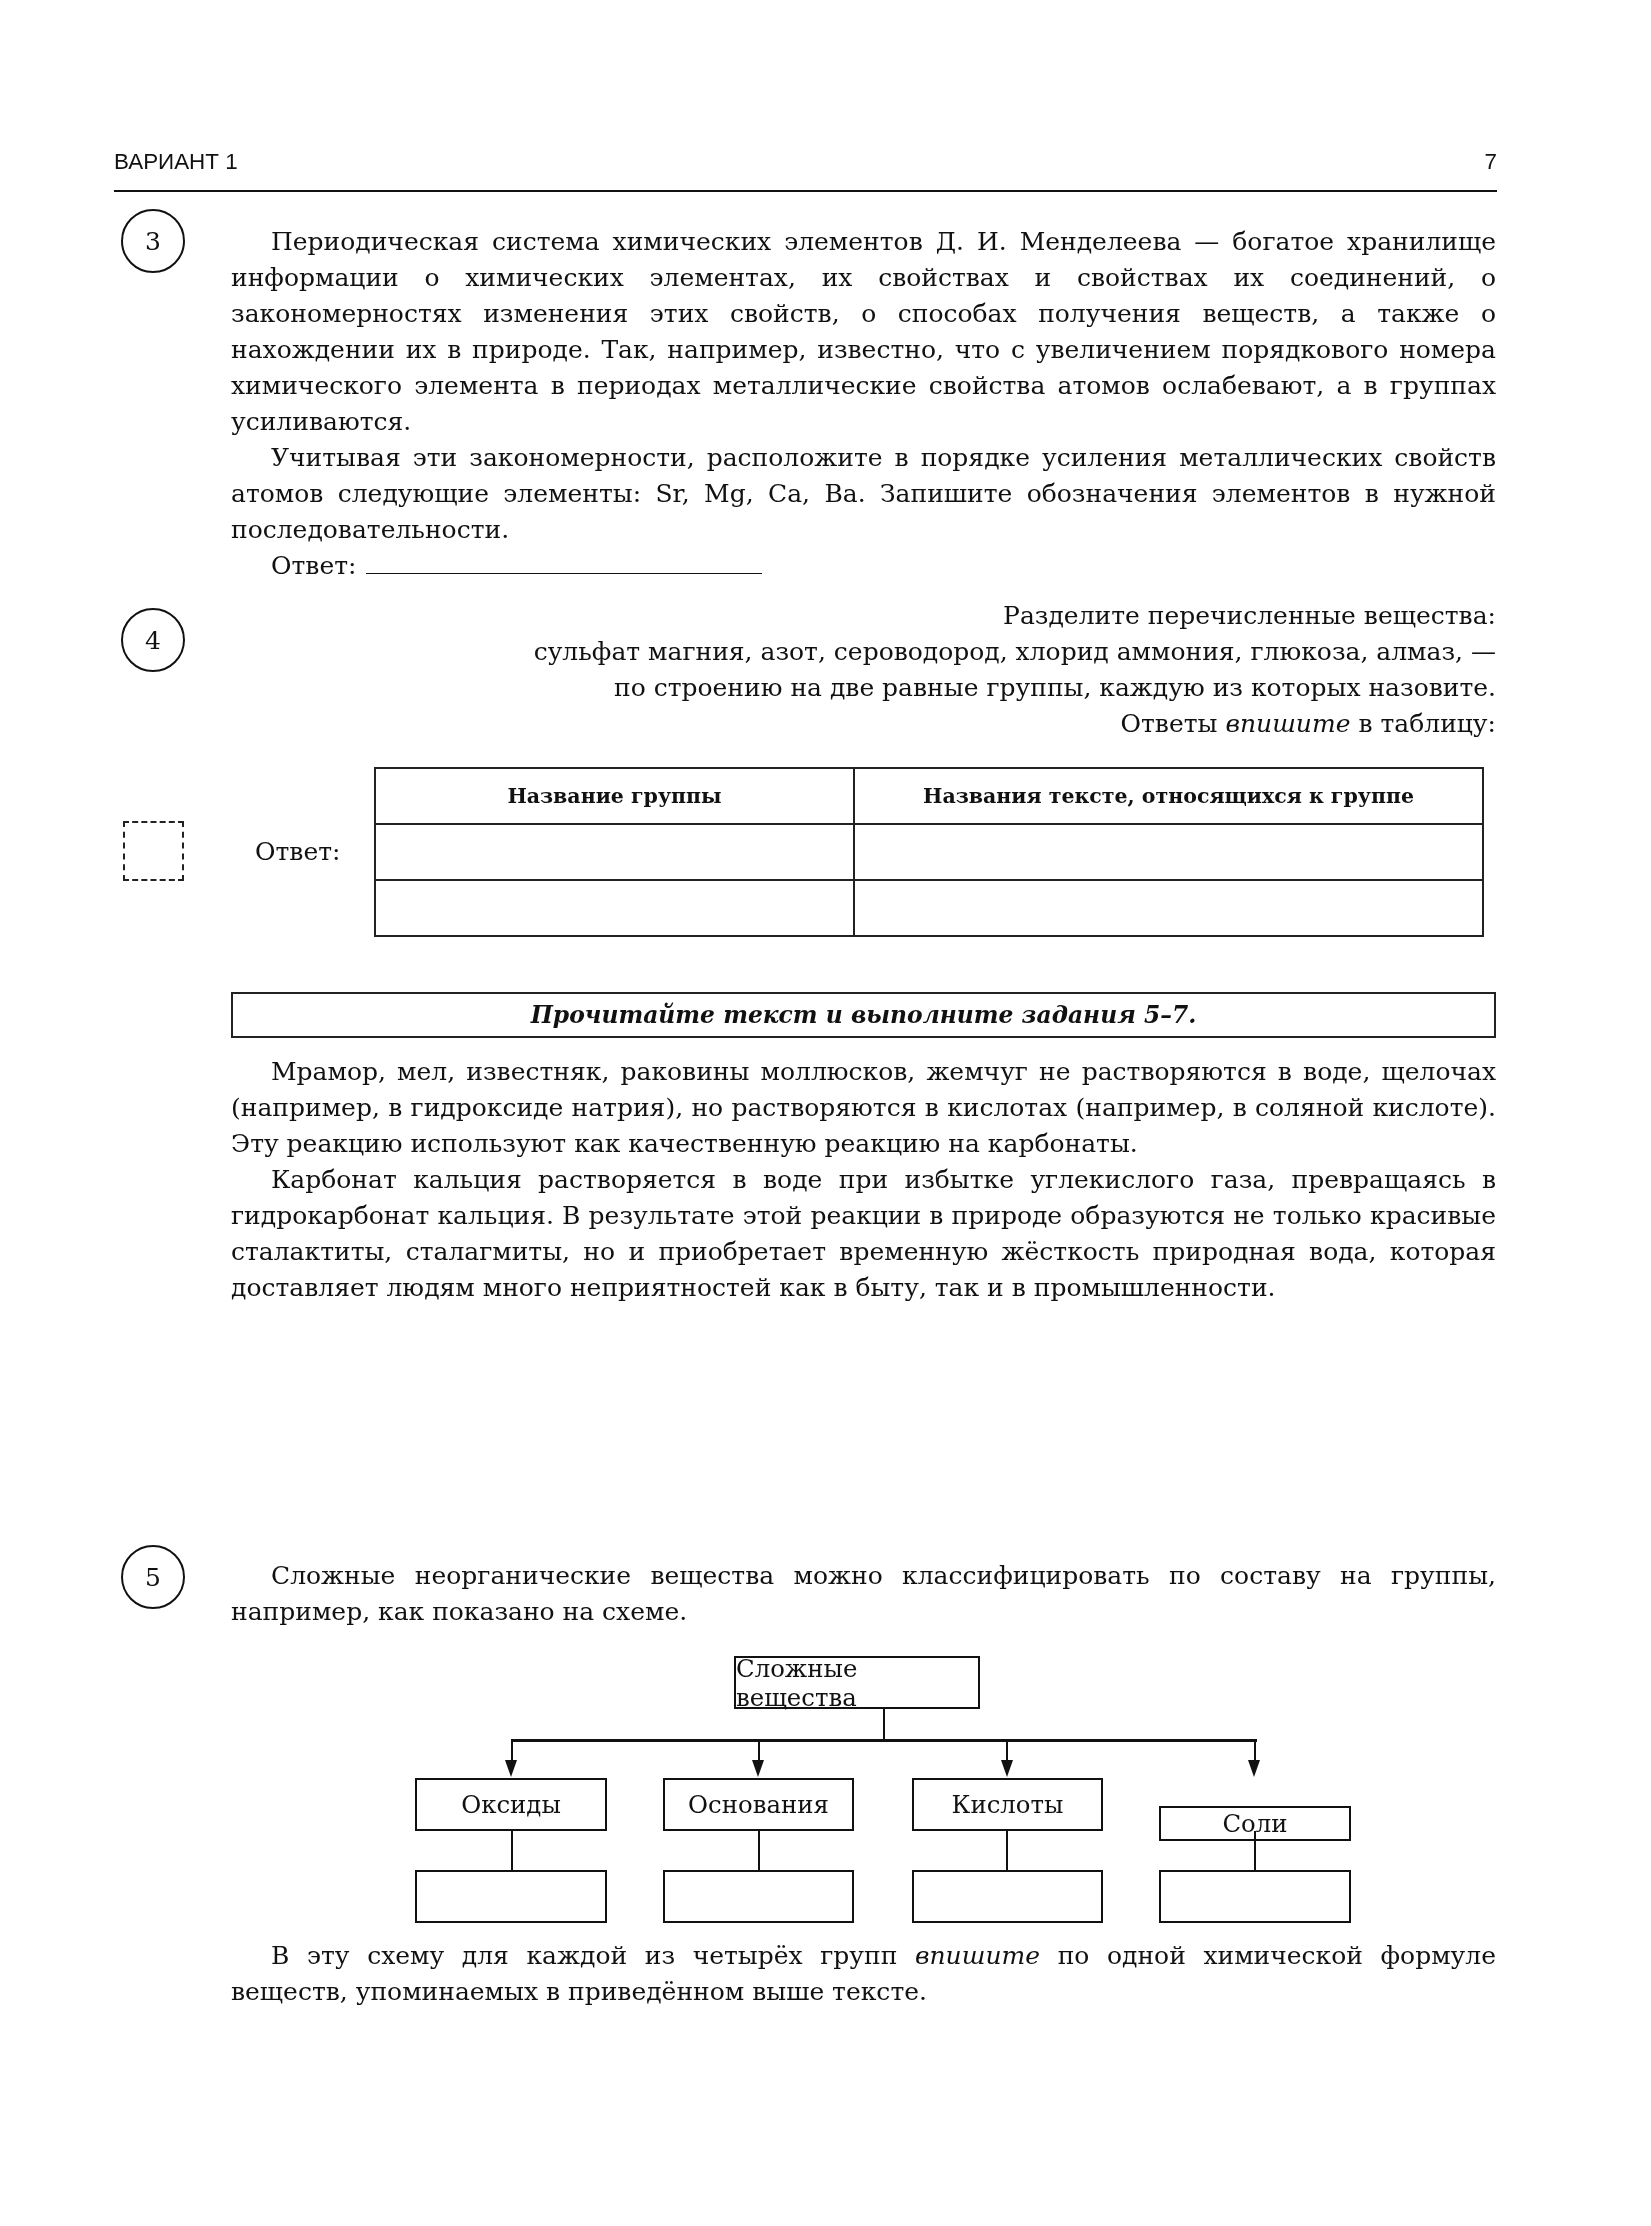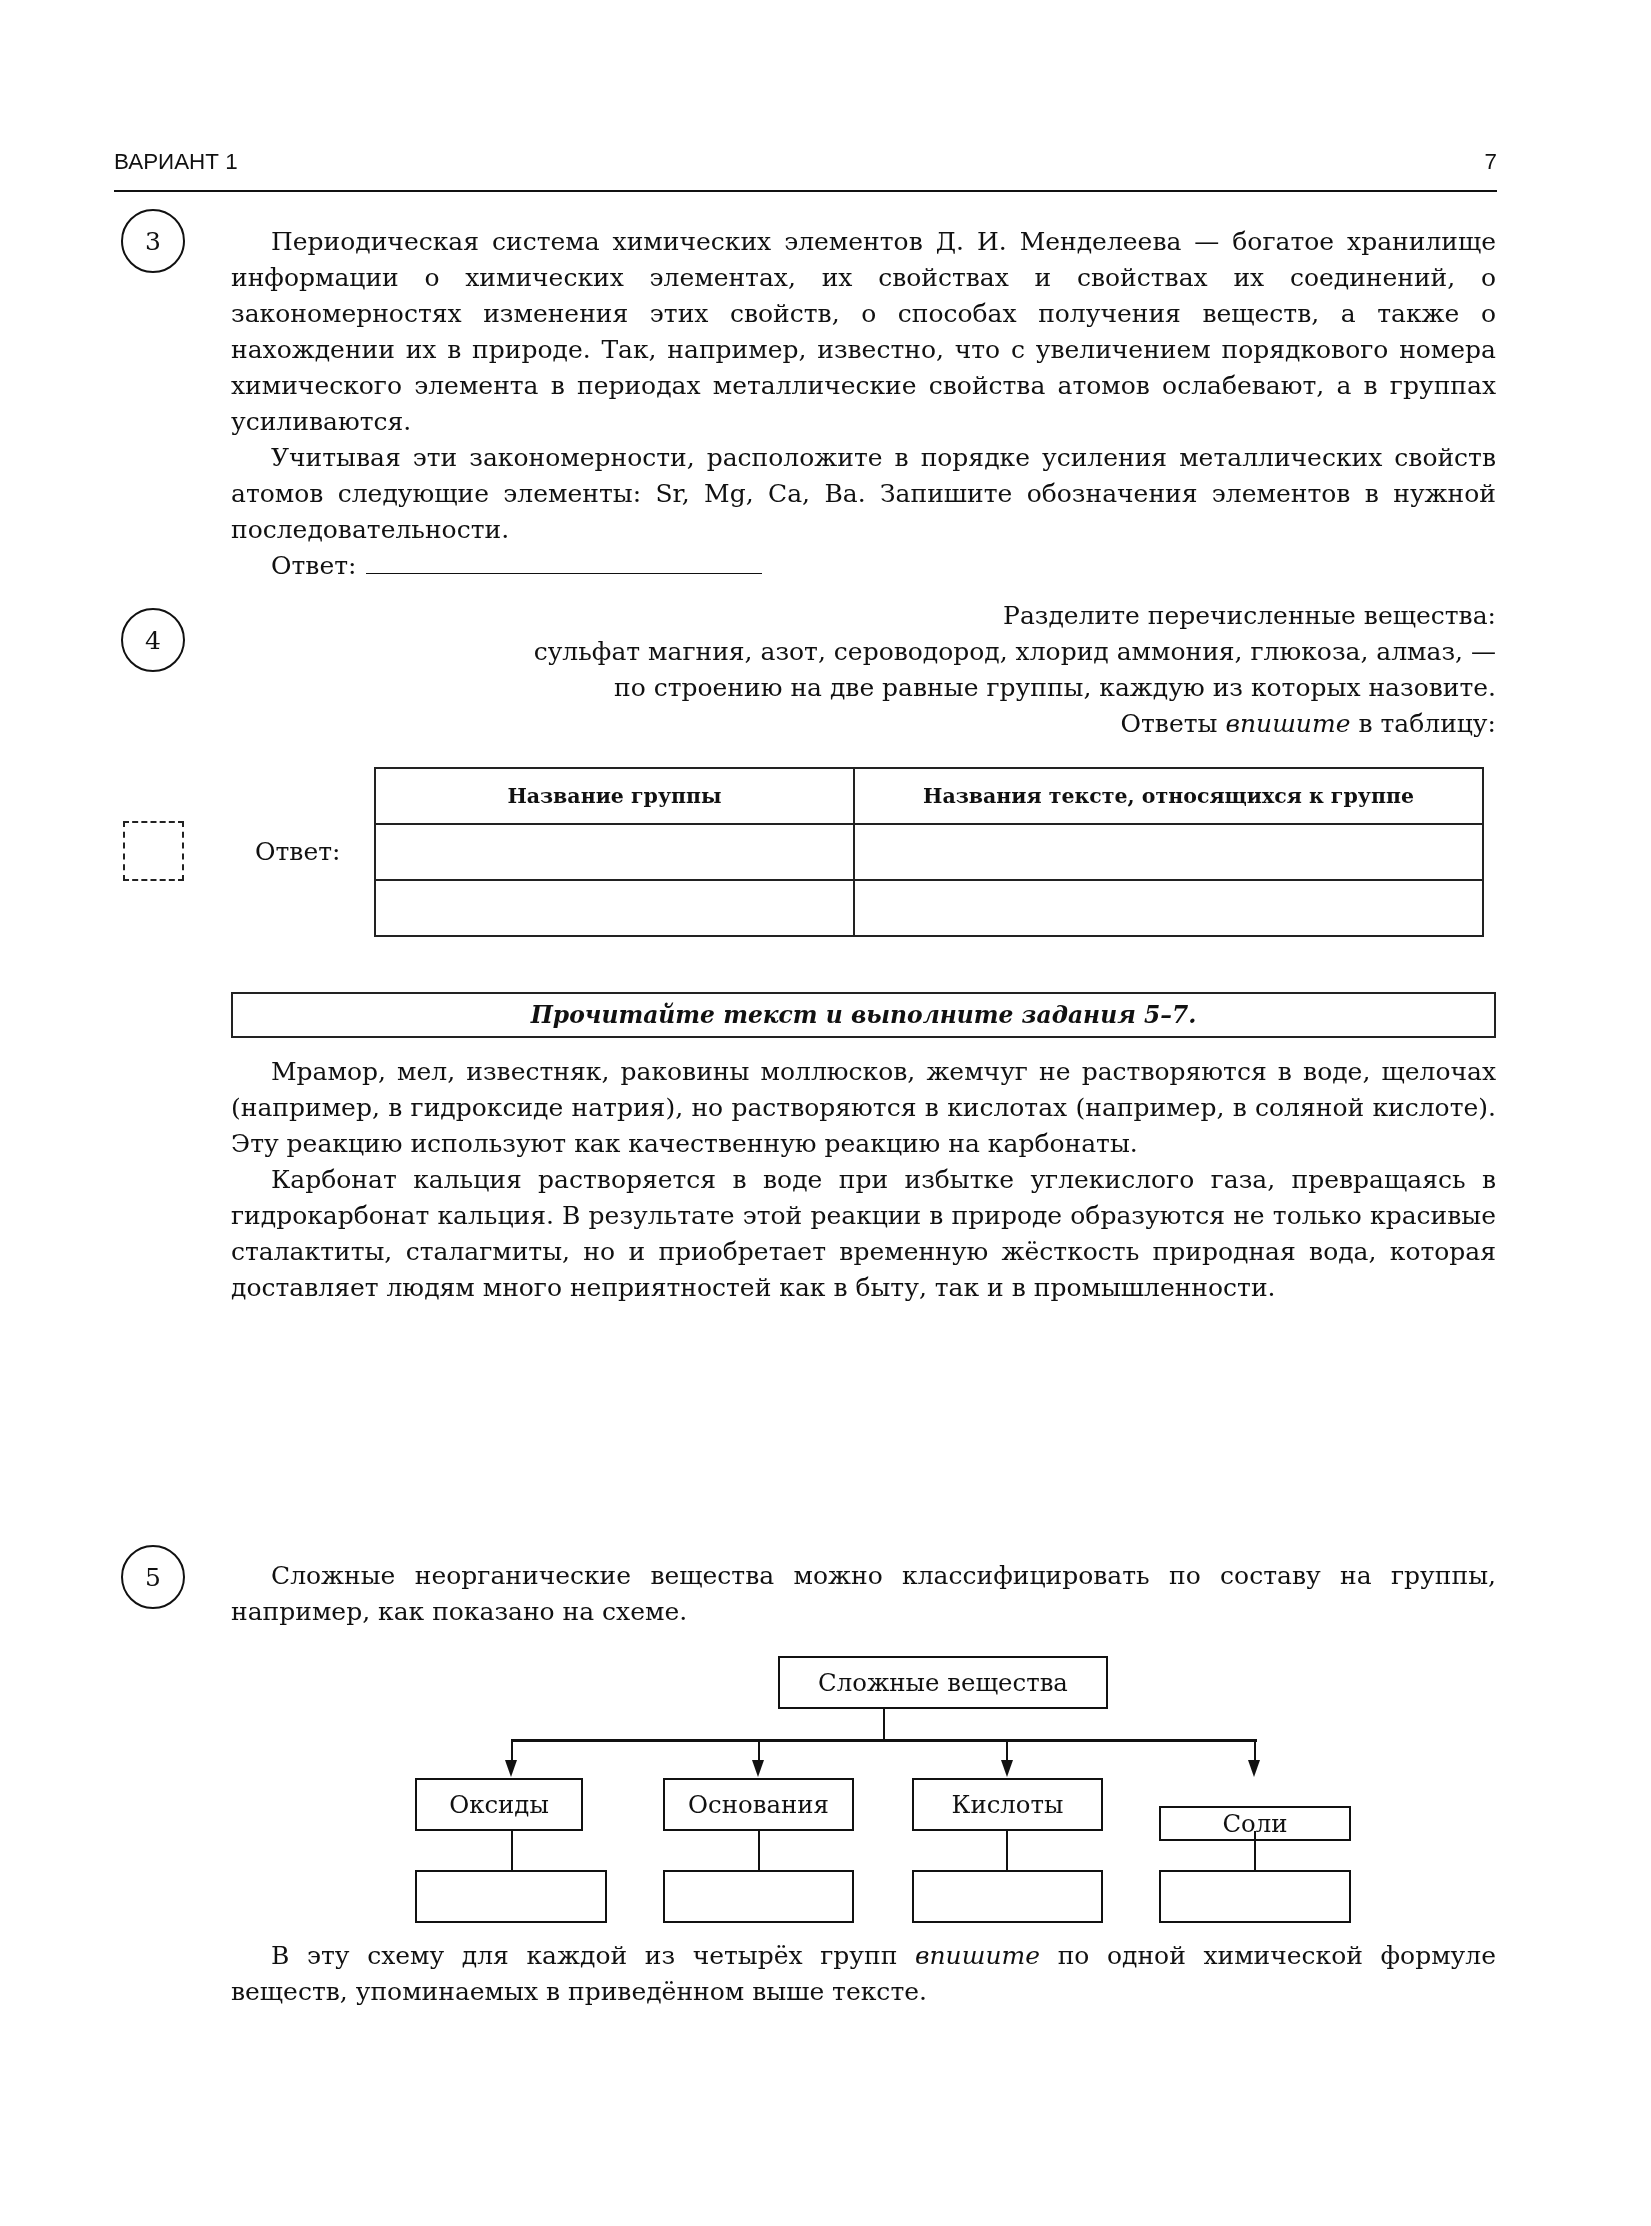--- a/index.html
+++ b/index.html
@@ -83,34 +83,34 @@
 <div class="abs para" style="top:1054px;">
   <p class="indent">Мрамор, мел, известняк, раковины моллюсков, жемчуг не растворяются в воде, щелочах (например, в гидроксиде натрия), но растворяются в кислотах (например, в соляной кислоте). Эту реакцию используют как качественную реакцию на карбонаты.</p>
   <p class="indent">Карбонат кальция растворяется в воде при избытке углекислого газа, превращаясь в гидрокарбонат кальция. В результате этой реакции в природе образуются не только красивые сталактиты, сталагмиты, но и приобретает временную жёсткость природная вода, которая доставляет людям много неприятностей как в быту, так и в промышленности.</p>
 </div>
 
 <div class="abs circle" style="top:1545px;">5</div>
 <div class="abs para" style="top:1558px;">
   <p class="indent">Сложные неорганические вещества можно классифицировать по составу на группы, например, как показано на схеме.</p>
 </div>
 
-<div class="abs box" style="left:734px; top:1656px; width:330px; height:53px;margin-left:44px;">Сложные вещества</div>
+<div class="abs box" style="left:734px; top:1656px; width:246px; height:53px;">Сложные вещества</div>
 <div class="abs vline" style="left:883px; top:1709px; height:32px;"></div>
 <div class="abs hline" style="left:511px; top:1739px; width:746px;"></div>
 
 <div class="abs vline" style="left:511px; top:1740px; height:21.5px;"></div>
 <div class="abs arrow" style="left:505px; top:1760px;"></div>
 <div class="abs vline" style="left:758px; top:1740px; height:21.5px;"></div>
 <div class="abs arrow" style="left:752px; top:1760px;"></div>
 <div class="abs vline" style="left:1006px; top:1740px; height:21.5px;"></div>
 <div class="abs arrow" style="left:1001px; top:1760px;"></div>
 <div class="abs vline" style="left:1254px; top:1740px; height:21.5px;"></div>
 <div class="abs arrow" style="left:1248px; top:1760px;"></div>
 
-<div class="abs box" style="left:415px; top:1778px; width:168px; height:53px;">Оксиды</div>
+<div class="abs box" style="left:415px; top:1778px; width:192px; height:53px;">Оксиды</div>
 <div class="abs box" style="left:663px; top:1778px; width:191px; height:53px;">Основания</div>
 <div class="abs box" style="left:912px; top:1778px; width:191px; height:53px;">Кислоты</div>
 <div class="abs box" style="left:1159px; top:1806px; width:192px; height:35px;">Соли</div>
 
 <div class="abs vline" style="left:511px; top:1831px; height:40px;"></div>
 <div class="abs vline" style="left:758px; top:1831px; height:40px;"></div>
 <div class="abs vline" style="left:1006px; top:1831px; height:40px;"></div>
 <div class="abs vline" style="left:1254px; top:1831px; height:40px;"></div>
 
 <div class="abs box" style="left:415px; top:1870px; width:192px; height:53px;"></div>

